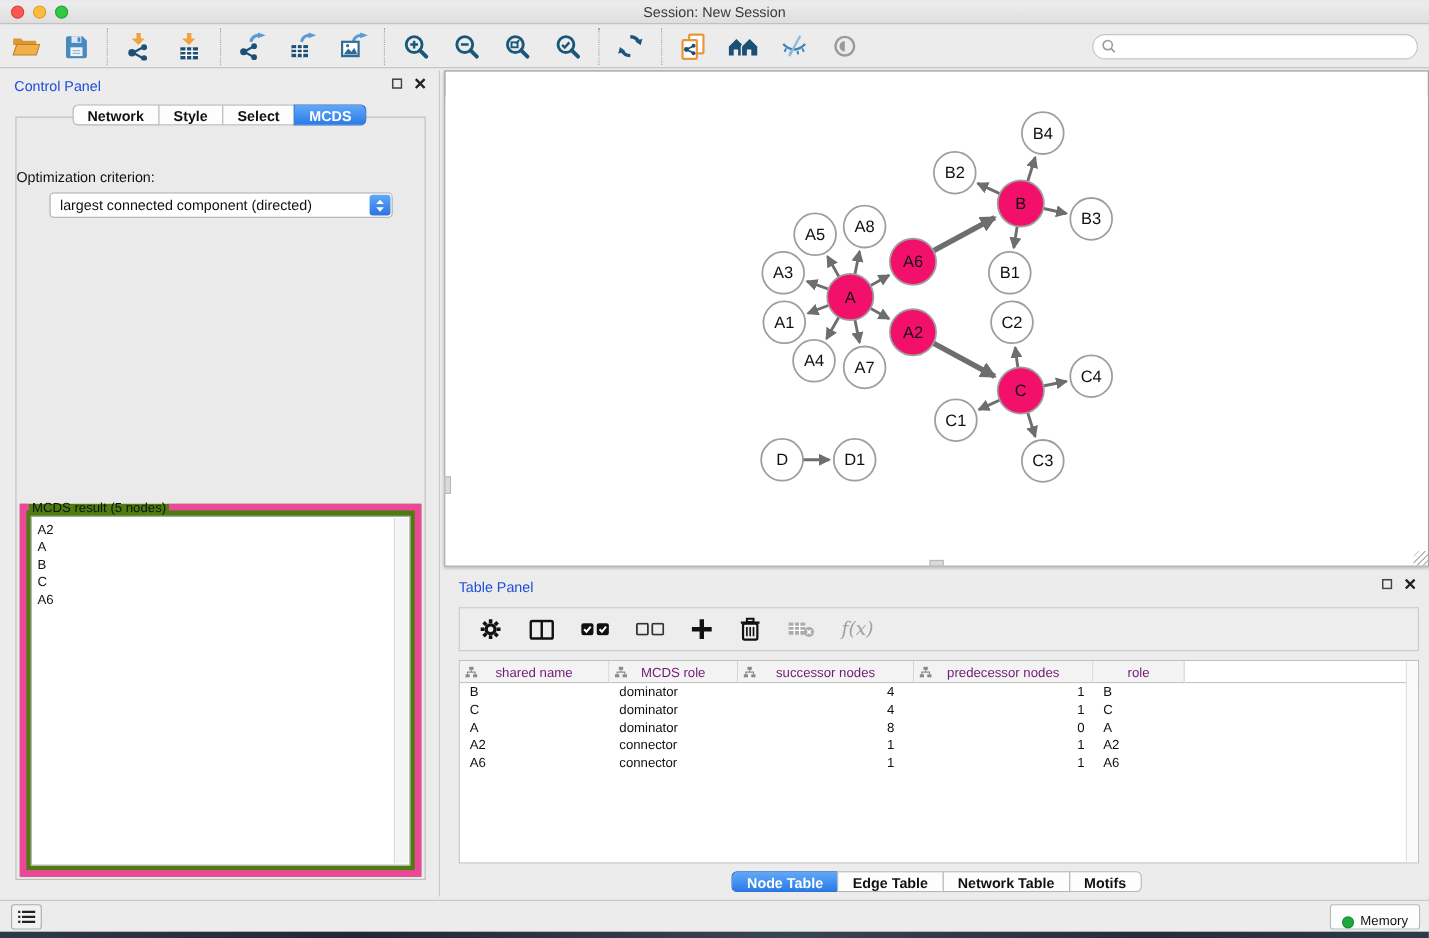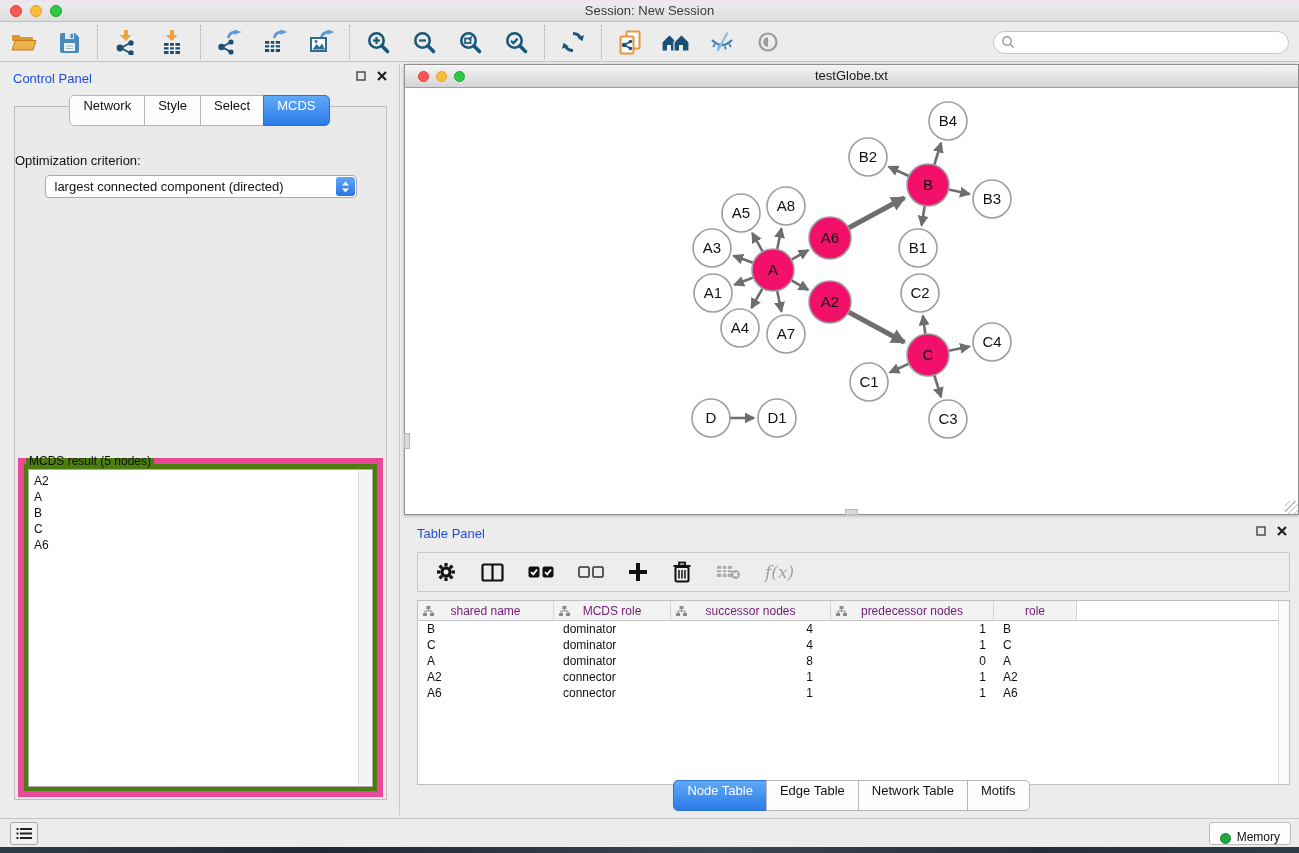--- a/index.html
+++ b/index.html
@@ -33,22 +33,22 @@
   
   .panel-title { font-size:13px; color:#1d4ed8; }
   .panel-icons { position:absolute; right:12px; top:7px; display:flex; gap:11px; align-items:center; }
 
   
   .control-panel { position:absolute; left:0; top:64px; width:400px; height:751px; background:#ECECEC;
                    border-right:1px solid #C9C9C9; }
   .cp-header { position:relative; height:28px; }
   .cp-header .panel-title { position:absolute; left:13px; top:7px; }
   .seg-tabs { display:flex; justify-content:center; position:relative; z-index:3; }
-  .seg-tabs .tab { font-size:13px; height:31px; line-height:20px; padding:0 13px; background:#FDFDFD;
-                   border:1px solid #B6B6B6; margin-left:-1px; color:#111; cursor:default; }
+  .seg-tabs .tab { font-size:13px; height:19px; line-height:20px; padding:0 13px; background:#FDFDFD;
+                   border:1px solid #B6B6B6; margin-left:-1px; color:#111; cursor:default;font-weight:bold; }
   .seg-tabs .tab:first-child { border-radius:5px 0 0 5px; margin-left:0; }
   .seg-tabs .tab:last-child { border-radius:0 5px 5px 0; }
   .seg-tabs .tab.active { background:linear-gradient(#5FA9F8, #2C7AE8); color:#fff; border-color:#2E72D2; }
   .cp-tabs { position:absolute; left:0; right:0; top:31px; }
   .cp-body { position:absolute; left:14px; right:12px; top:42px; bottom:15px;
              border:1px solid #BDBDBD; background:#EAEAEA; }
   .opt-label { margin-top:46px; text-align:left; font-size:13px; color:#111; }
   .cp-select { position:relative; width:312px; height:23px; margin:7px auto 0; background:#fff;
                border:1px solid #ABABAB; border-radius:4px; font-size:13px; line-height:21px;
                padding-left:9px; color:#111; }
@@ -350,28 +350,20 @@
               <li>C</li>
               <li>A6</li>
             </ul>
           <span class="result-scroll"></span>
         </div>
       </fieldset>
     </div>
   </div>
 
   <div class="network-window">
-    <div class="net-titlebar">
-      <div class="net-traffic">
-        <span class="light red"></span>
-        <span class="light yellow"></span>
-        <span class="light green"></span>
-      </div>
-      <div class="net-title">testGlobe.txt</div>
-    </div>
     <div class="net-content">
       <svg id="graph-svg" width="893" height="426" viewBox="0 0 893 426">
         <defs>
           <marker id="arrow" viewBox="0 0 10 10" refX="8.6" refY="5" markerWidth="11" markerHeight="11" orient="auto" markerUnits="userSpaceOnUse">
               <path d="M0 0L10 5 0 10z" fill="#6E6E6E"></path>
             </marker>
           <marker id="arrowT" viewBox="0 0 10 10" refX="8.6" refY="5" markerWidth="15" markerHeight="15" orient="auto" markerUnits="userSpaceOnUse">
               <path d="M0 0L10 5 0 10z" fill="#6E6E6E"></path>
             </marker>
         </defs>

